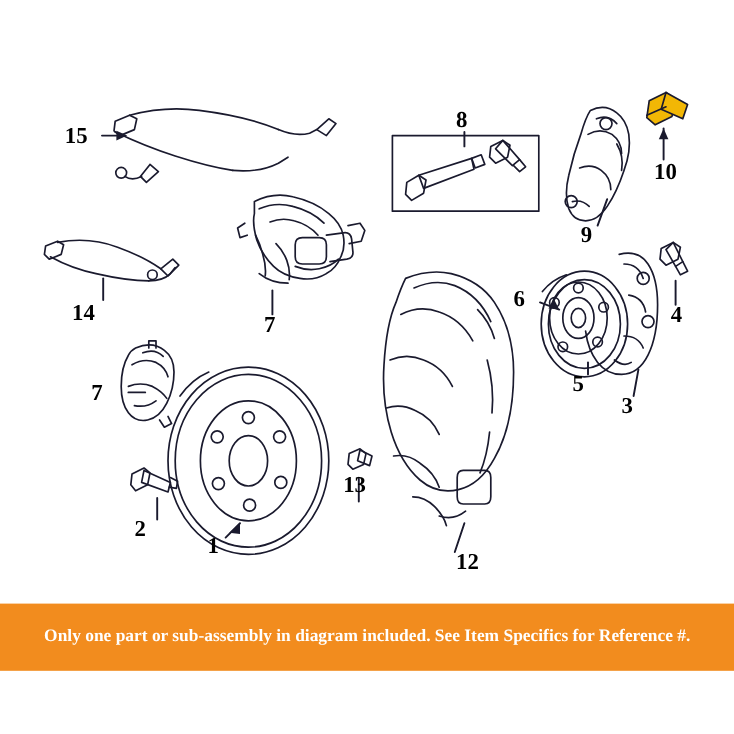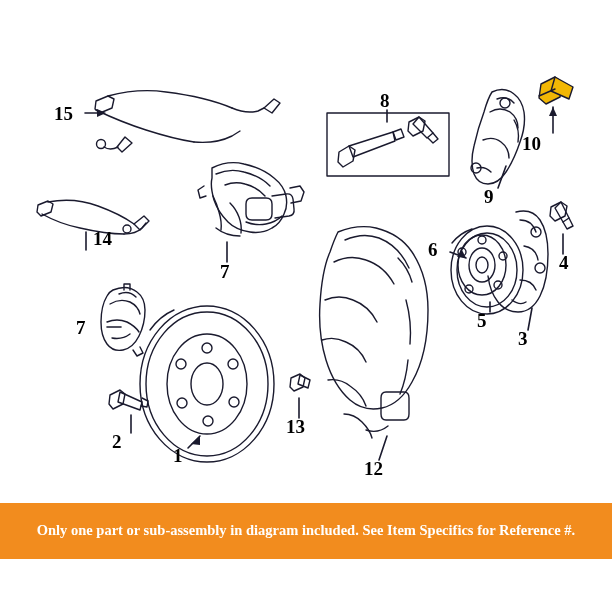--- a/index.html
+++ b/index.html
@@ -244,24 +244,24 @@
 
   <div class="callout" style="left:173px; top:446px;">1</div>
   <div class="callout" style="left:112px; top:432px;">2</div>
   <div class="callout" style="left:518px; top:329px;">3</div>
   <div class="callout" style="left:559px; top:253px;">4</div>
   <div class="callout" style="left:477px; top:311px;">5</div>
   <div class="callout" style="left:428px; top:240px;">6</div>
   <div class="callout" style="left:220px; top:262px;">7</div>
   <div class="callout" style="left:380px; top:91px;">8</div>
   <div class="callout" style="left:484px; top:187px;">9</div>
-  <div class="callout" style="left:522px; top:134px;">10</div>
+  <div class="callout" style="left:545px; top:134px;">10</div>
   <div class="callout" style="left:76px;  top:318px;">7</div>
-  <div class="callout" style="left:364px; top:459px;">12</div>
-  <div class="callout" style="left:286px; top:417px;">13</div>
-  <div class="callout" style="left:60px;  top:229px;margin-left:33px;">14</div>
+  <div class="callout" style="left:380px; top:459px;">12</div>
+  <div class="callout" style="left:286px; top:395px;">13</div>
+  <div class="callout" style="left:60px;  top:252px;">14</div>
   <div class="callout" style="left:54px;  top:104px;">15</div>
 
   <div id="disclaimer">
     <div class="line">Only one part or sub-assembly in diagram included. See Item Specifics for Reference #.</div>
   </div>
 
 </div>
 
 </body></html>

